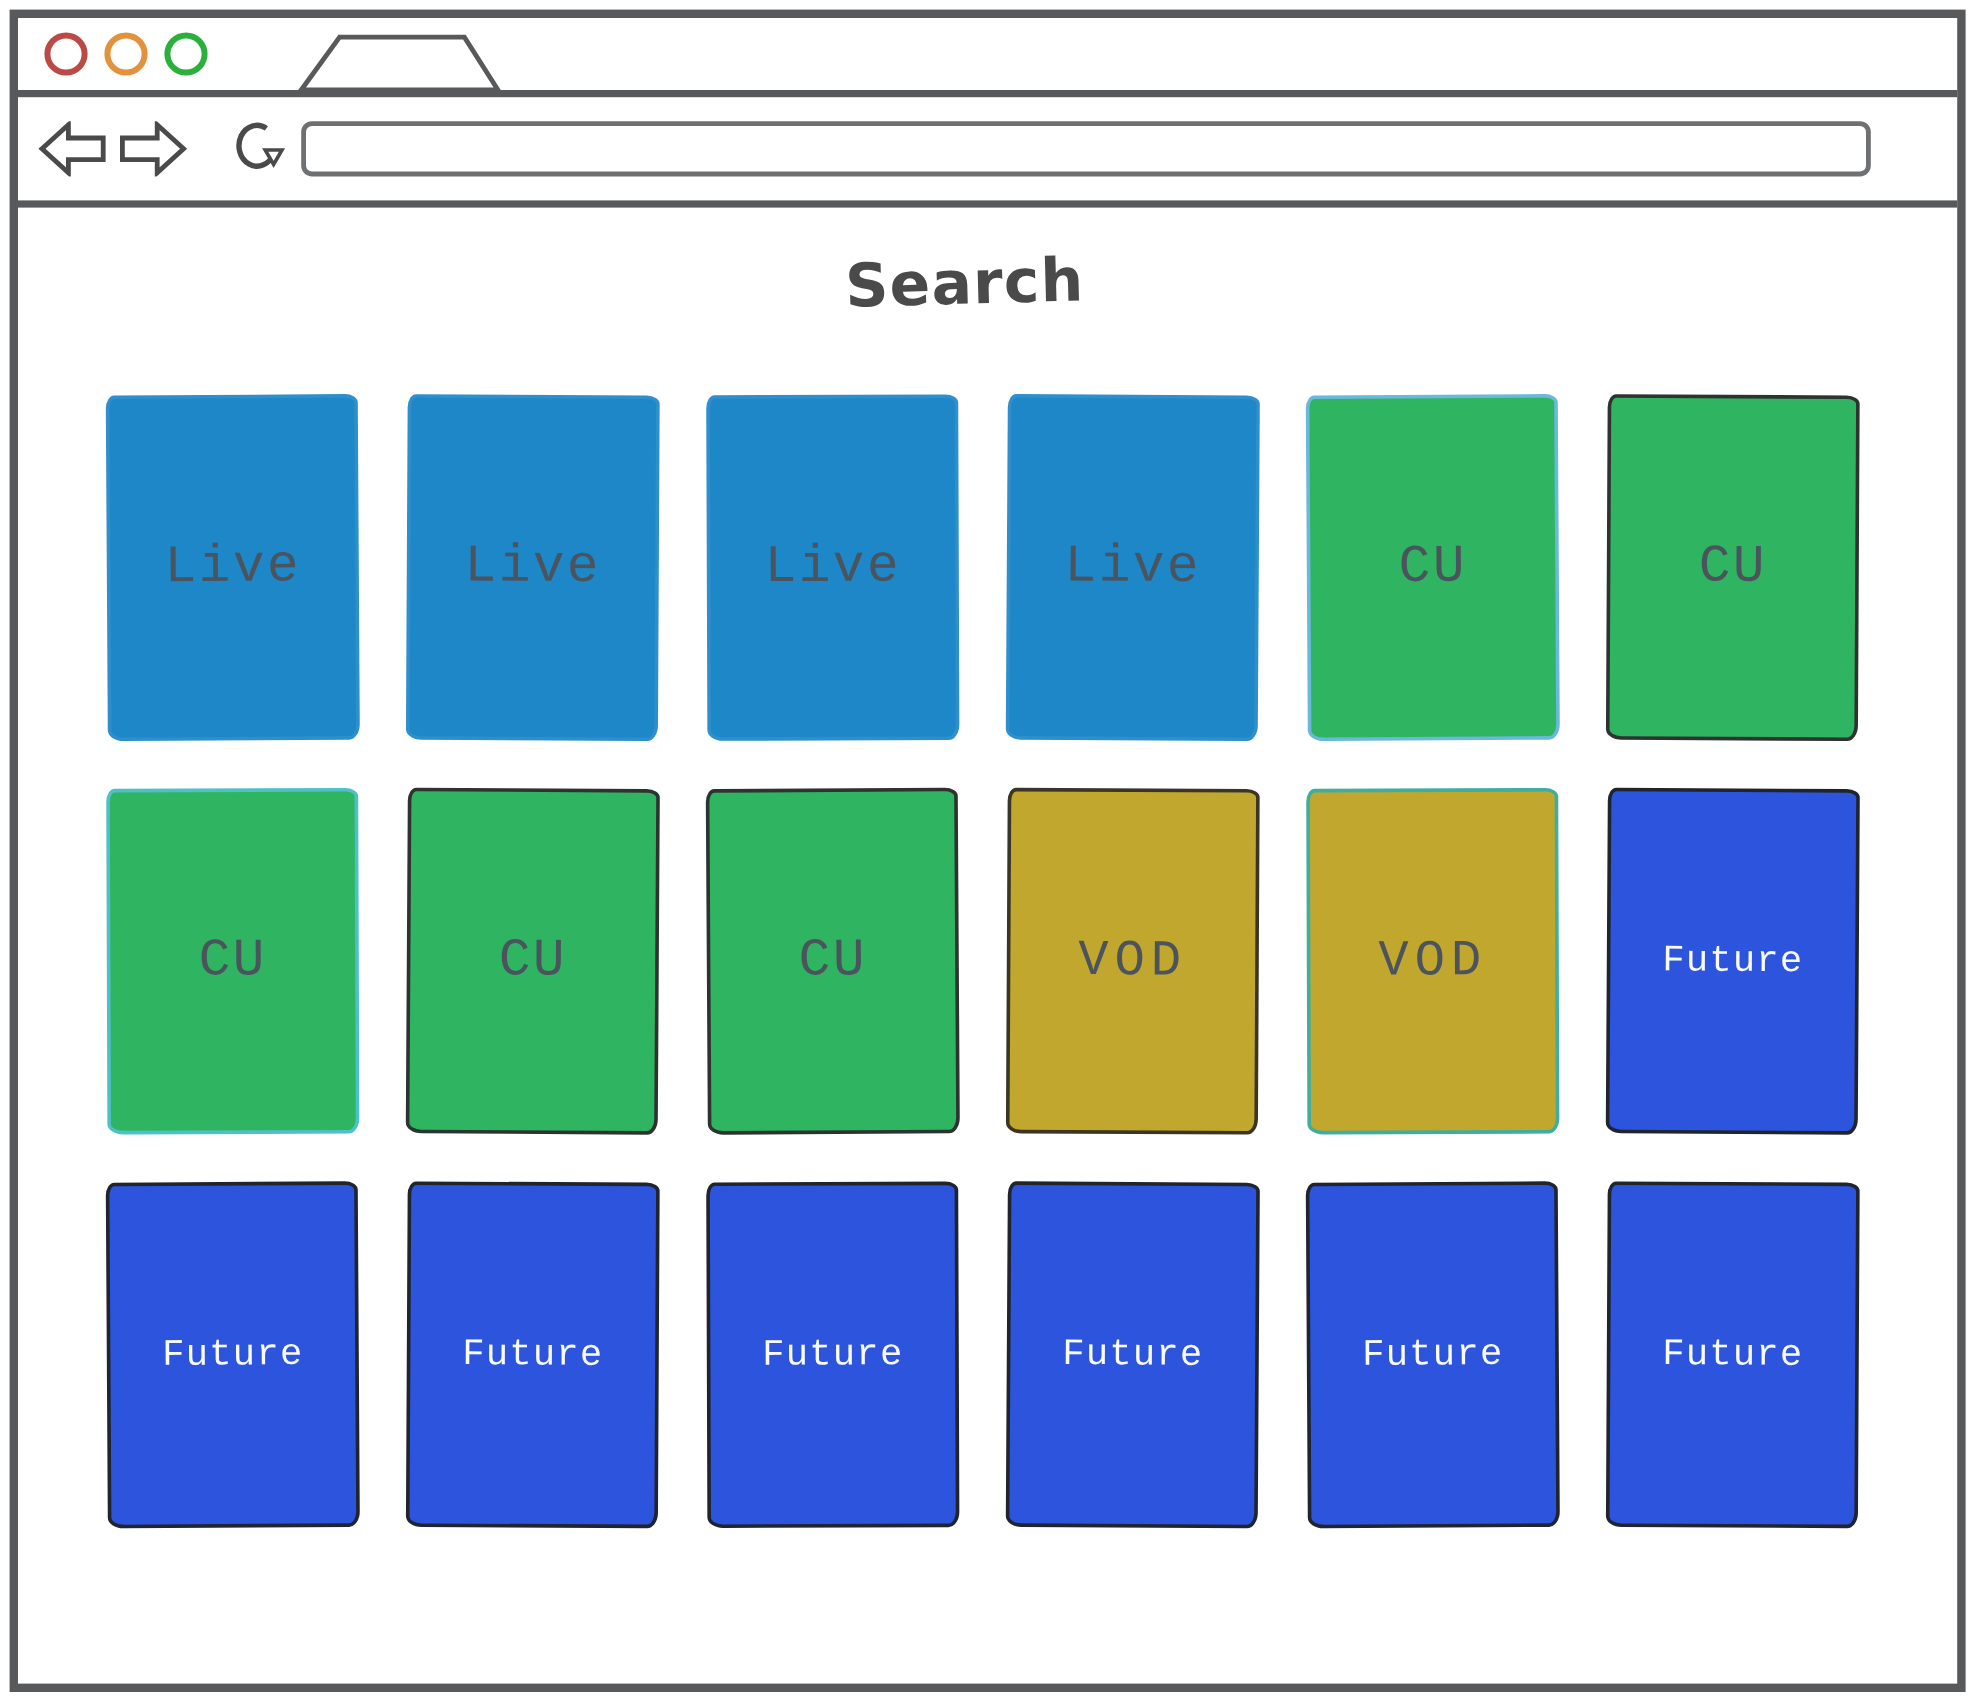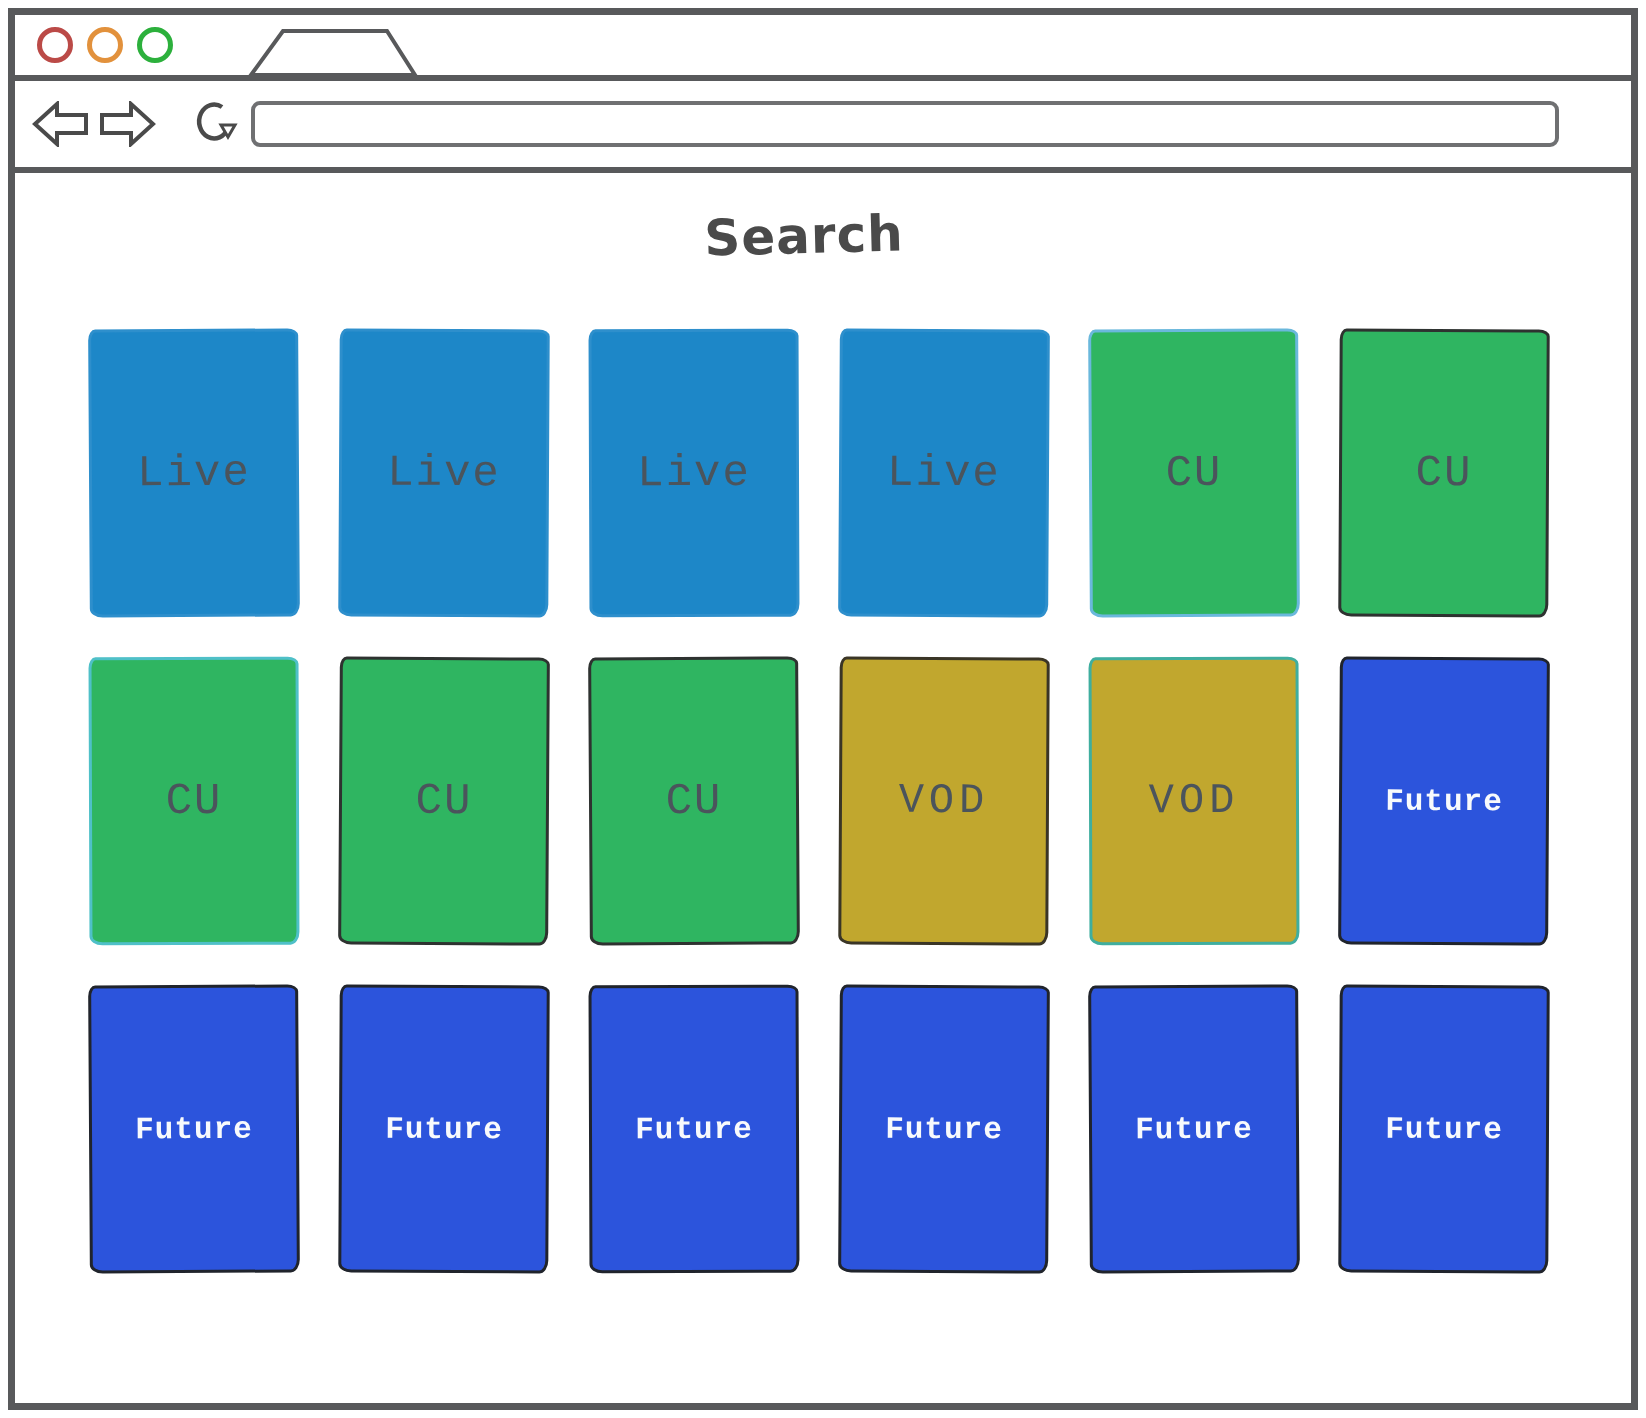--- a/index.html
+++ b/index.html
@@ -70,21 +70,21 @@
   .card:nth-child(4n+1) { transform: rotate(-0.35deg); }
   .card:nth-child(4n+2) { transform: rotate(0.3deg); }
   .card:nth-child(4n+3) { transform: rotate(-0.2deg); }
   .card:nth-child(4n)   { transform: rotate(0.35deg); }
 
   .card-label {
     font-family: "Liberation Mono", "DejaVu Sans Mono", monospace;
     font-size: 44px; letter-spacing: 2px; color: #4b545c;
   }
   .type-vod .card-label    { font-size: 42px; letter-spacing: 5px; }
-  .type-future .card-label { font-size: 31px; font-weight: bold; letter-spacing: 1px; text-align: center; }
+  .type-future .card-label { font-size: 31px; font-weight: normal; letter-spacing: 1px; text-align: center; }
 </style>
 </head>
 <body>
 
 <div class="window">
 
   <div class="titlebar">
     <span class="light" style="border-color: rgb(187, 74, 71);"></span>
     <span class="light" style="border-color: rgb(226, 145, 60);"></span>
     <span class="light" style="border-color: rgb(44, 176, 60);"></span>

